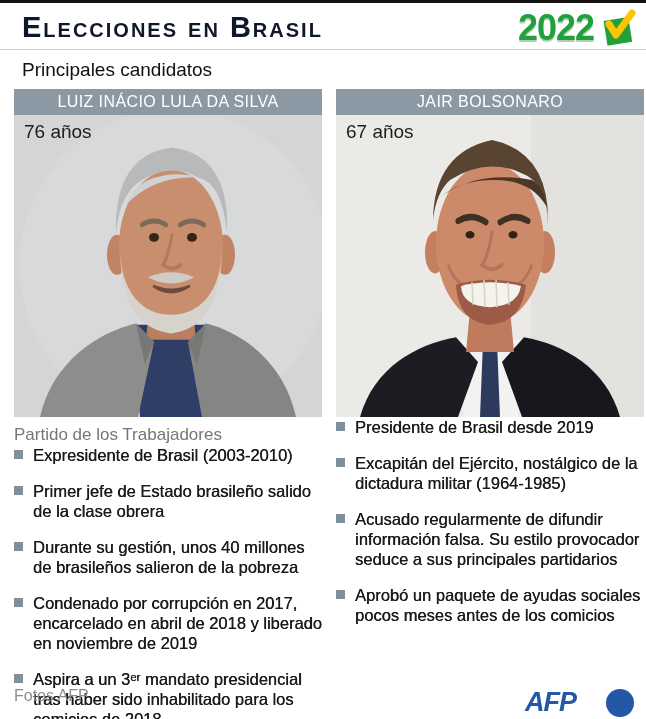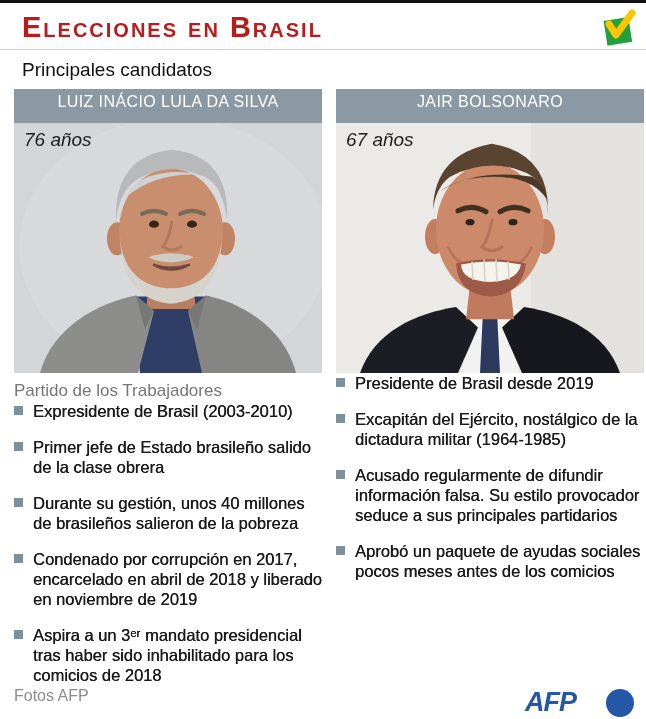--- a/index.html
+++ b/index.html
@@ -7,36 +7,36 @@
   body {
     font-family: "Liberation Sans","DejaVu Sans",sans-serif;
     background:#ffffff; color:#1a1a1a; position:relative; overflow:hidden;
   }
   .topbar { height:3px; background:#111; width:100%; }
 
   
   header { display:flex; justify-content:space-between; align-items:center;
            padding:6px 10px 3px 22px; height:46px; }
   .title { font-variant:small-caps; font-variant-caps:small-caps;
-           font-weight:700; font-size:29px; letter-spacing:2px; color:#b91c1c; }
+           font-weight:700; font-size:29px; letter-spacing:2px; color:#0f172a; }
   .logo2022 { display:flex; align-items:center; gap:4px; }
   .year { font-size:36px; font-weight:700; color:#22a03c;
           text-shadow:0 2px 0 rgba(21,122,46,.35); letter-spacing:-1px; }
   .ballot { width:38px; height:38px; }
 
   .rule { height:1px; background:#cfcfcf; width:100%; }
 
   .subtitle { margin:9px 0 8px 22px; font-size:19px; color:#111; }
 
   
   .cols { display:grid; grid-template-columns:308px 308px; column-gap:14px;
           padding-left:14px; }
-  .namebar { height:34px; background:#8b99a4; color:#fff; text-align:center;
+  .namebar { height:26px; background:#8b99a4; color:#fff; text-align:center;
              font-size:16px; line-height:26px; letter-spacing:.4px; }
-  .photo { position:relative; height:250px; overflow:hidden;font-style:italic; }
+  .photo { position:relative; height:302px; overflow:hidden; }
   .photo svg { display:block; width:100%; height:100%; }
   .age { position:absolute; top:6px; left:10px; font-size:19px; color:#1d1d1d; }
 
   .party { margin-top:8px; font-size:17px; color:#767676; }
 
   ul.facts { list-style:none; }
   ul.facts li { position:relative; padding-left:19px; font-size:16.5px;
                 line-height:20px; margin-bottom:16px; color:#1b1b1b;
                 text-shadow:.3px 0 0 currentColor; }
   ul.facts li::before { content:""; position:absolute; left:0; top:5px;
@@ -54,20 +54,21 @@
 </style>
 </head>
 <body>
 
 <div class="page">
   <div class="topbar"></div>
 
   <header>
     <h1 class="title">Elecciones en Brasil</h1>
     <div class="logo2022">
+      <span class="year">2022</span>
       <svg class="ballot" viewBox="0 0 38 38">
         <g transform="rotate(-9 19 20)">
           <rect x="7" y="10" width="25" height="25" fill="#22a03c"></rect>
         </g>
         <path d="M11 15 L18 26 L34 4" fill="none" stroke="#fdc500" stroke-width="7" stroke-linecap="round" stroke-linejoin="round"></path>
       </svg>
     </div>
   </header>
 
   <div class="rule"></div>

